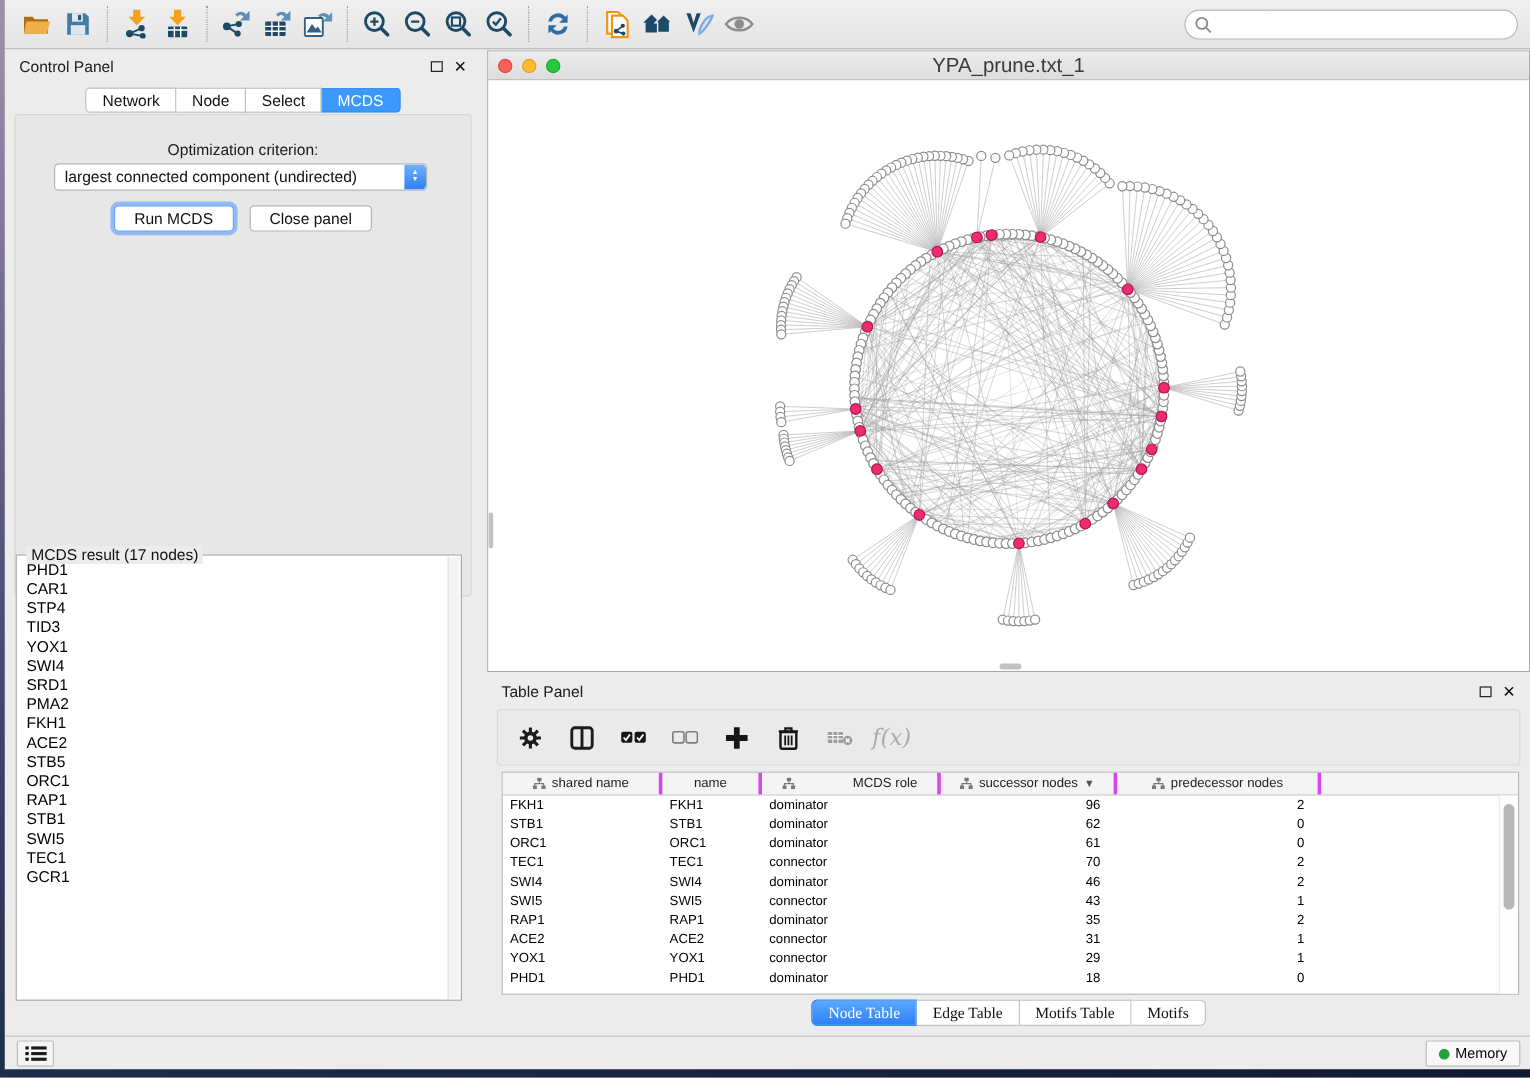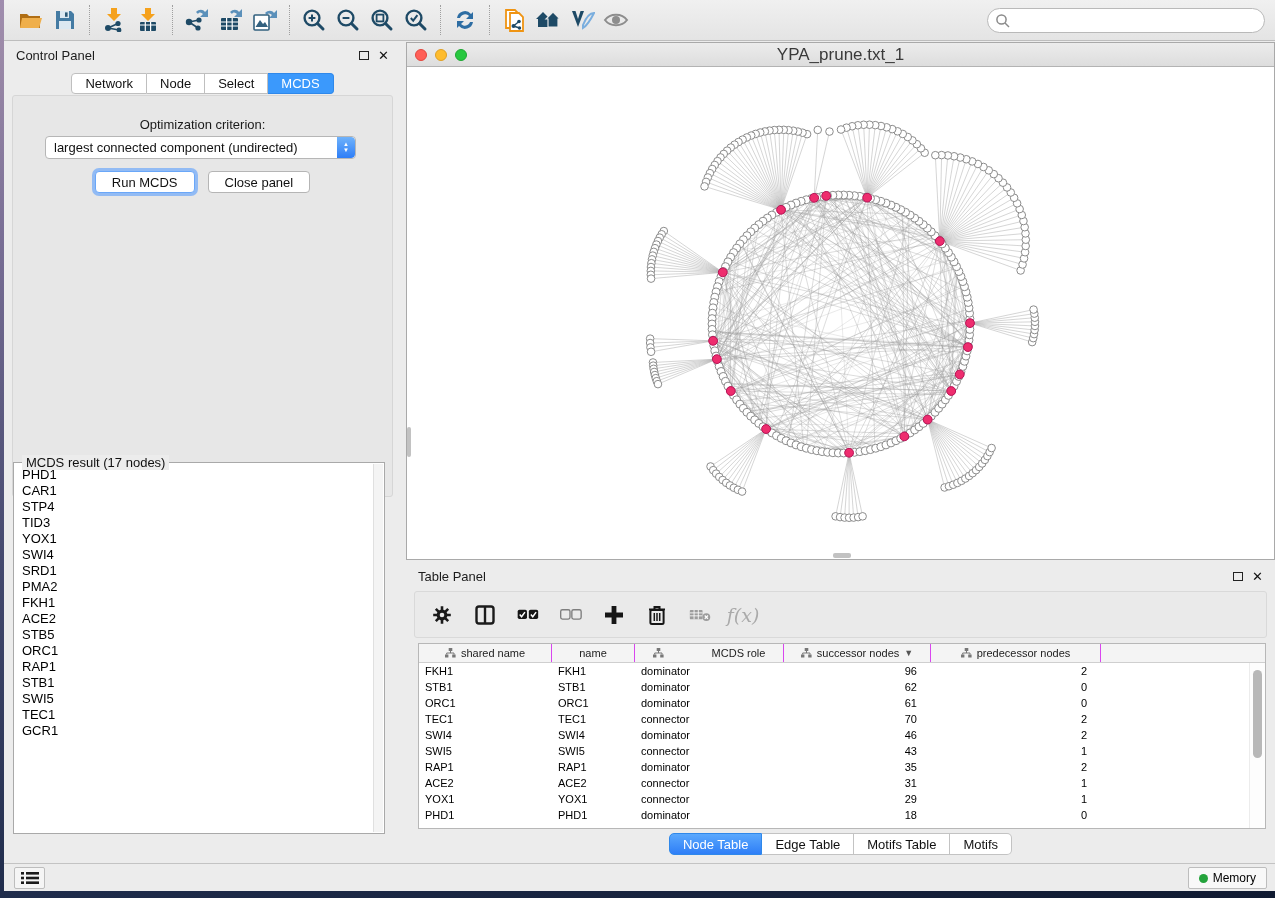--- a/index.html
+++ b/index.html
@@ -77,30 +77,30 @@
   .table-panel { position:absolute; left:402px; top:563px; right:0; bottom:28px; background:#ececec; }
   .tp-toolbar { position:absolute; left:8px; right:8px; top:28px; height:47px; background:#eaeaea;
     border:1px solid #d9d9d9; border-radius:3px; display:flex; align-items:center; padding-left:16px; gap:21px; }
   .tp-icon { width:22px; height:22px; display:flex; align-items:center; justify-content:center; }
   .fx-glyph { font-family:"DejaVu Serif","Liberation Serif",serif; font-style:italic; font-size:19px; color:#aaa; }
 
   .ntable { position:absolute; left:12px; right:9px; top:80px; height:186px; background:#fff;
     border:1px solid #b7b7b7; }
   .thead { display:flex; height:19px; background:#f4f4f4; border-bottom:1px solid #cfcfcf; }
   .th { display:flex; align-items:center; justify-content:center; gap:5px; font-size:11px; color:#222;
-    border-right:1px solid #d946ef; flex:0 0 auto; }
+    border-right:3px solid #d946ef; flex:0 0 auto; }
   .th.filler { flex:1 1 auto; border-right:none; }
   .sort-arrow { font-size:9px; color:#555; }
   .trow { display:flex; height:16px; }
   .td { font-size:11px; color:#000; flex:0 0 auto; display:flex; align-items:center; padding:0 6px; }
   .td.num { justify-content:flex-end; padding-right:14px; }
   .tbl-scroll { position:absolute; right:0; top:19px; bottom:0; width:16px; background:#fdfdfd; border-left:1px solid #ececec; }
   .tbl-thumb { position:absolute; left:3px; top:7px; width:9px; height:88px; background:#b8b8b8; border-radius:5px; }
 
-  .btab-row { position:absolute; left:0; right:0; top:270px; display:flex; justify-content:center; }
+  .btab-row { position:absolute; left:0; right:0; top:270px; display:flex; justify-content:center;font-family:Liberation Serif, serif; }
   .btab { height:22px; padding:0 13px; background:#fff; border:1px solid #c3c3c3; border-left:none;
     font-size:13px; color:#111; display:flex; align-items:center; }
   .btab:first-child { border-left:1px solid #c3c3c3; border-radius:5px 0 0 5px; }
   .btab:last-child { border-radius:0 5px 5px 0; }
   .btab.active { background:linear-gradient(#5aa8fd,#2e7ef7); border-color:#2f88ea; color:#fff; }
 
   
   .status-bar { position:absolute; left:0; right:0; bottom:0; height:28px; background:#ececec; border-top:1px solid #c3c3c3; }
   .list-btn { position:absolute; left:10px; top:3px; width:31px; height:22px; background:#f5f5f5;
     border:1px solid #bdbdbd; border-radius:2px; display:flex; align-items:center; justify-content:center; }

